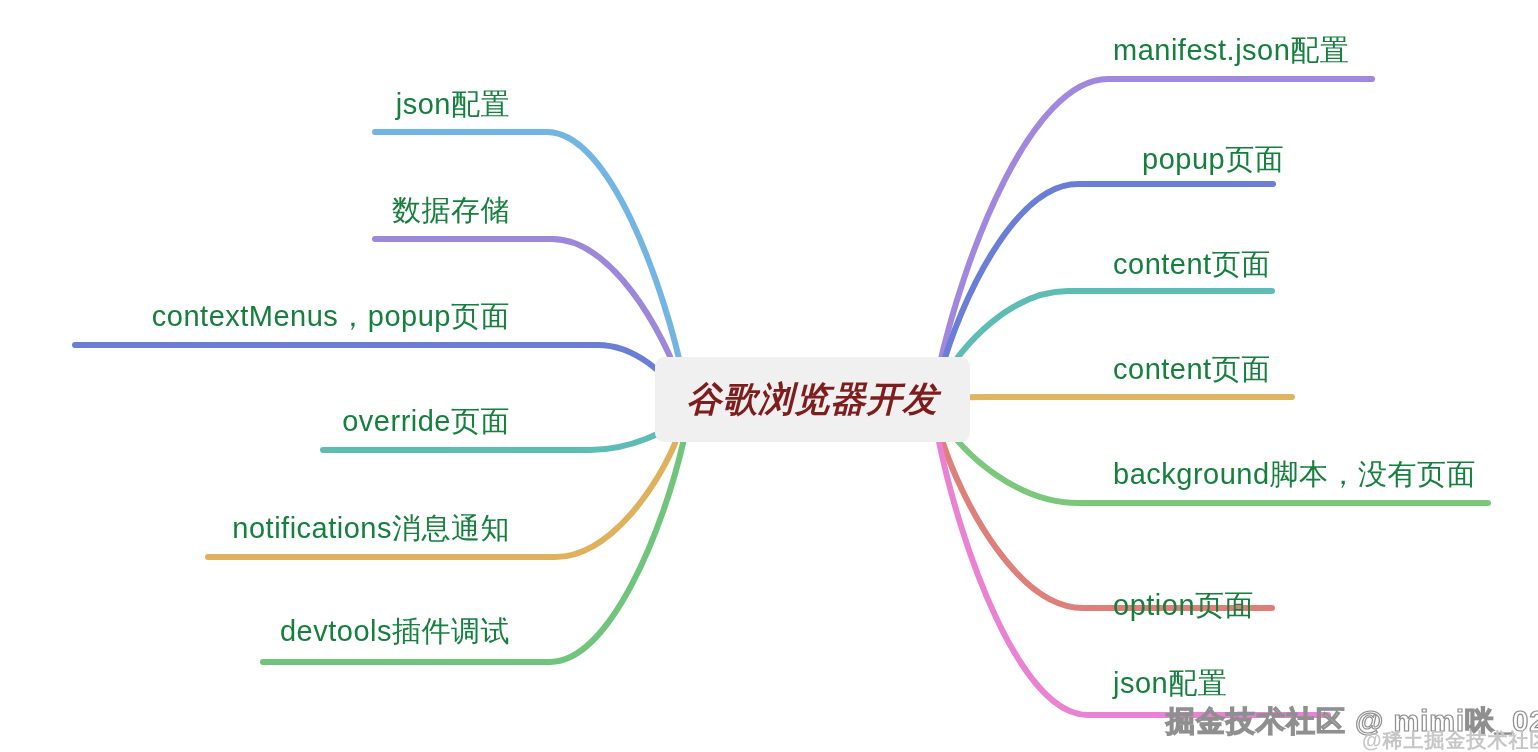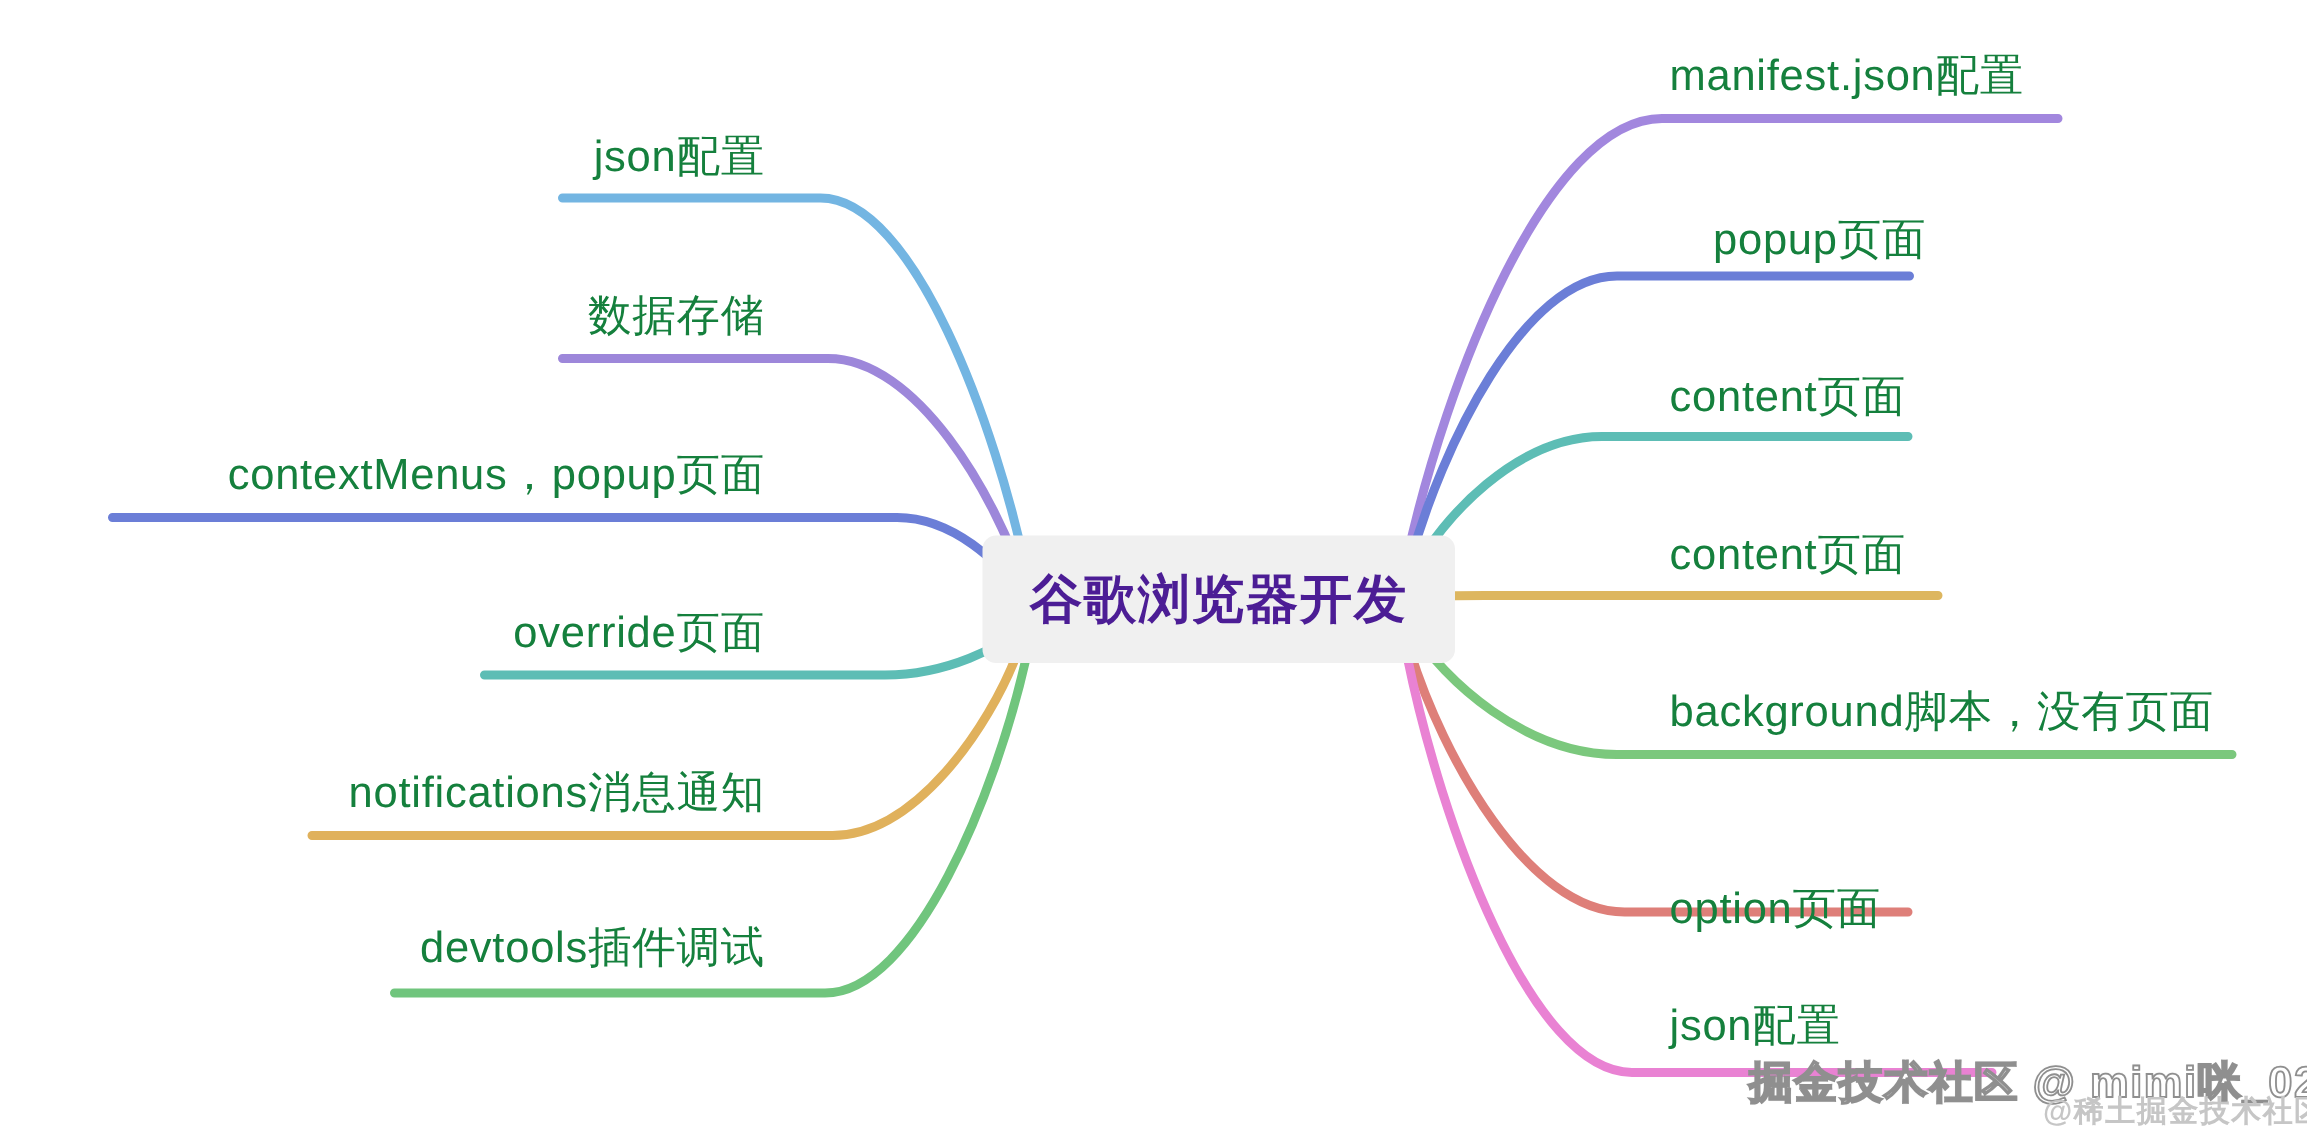--- a/index.html
+++ b/index.html
@@ -66,17 +66,17 @@
     <div class="branch-label side-right" style="top: 51px; left: 1113px;">manifest.json配置</div>
     <div class="branch-label side-right" style="top: 160px; left: 1100px; margin-left: 42px;">popup页面</div>
     <div class="branch-label side-right" style="top: 265px; left: 1113px;">content页面</div>
     <div class="branch-label side-right" style="top: 370px; left: 1113px;">content页面</div>
     <div class="branch-label side-right" style="top: 475px; left: 1113px;">background脚本，没有页面</div>
     <div class="branch-label side-right" style="top: 582px; left: 1113px; margin-top: 24px;">option页面</div>
     <div class="branch-label side-right" style="top: 684px; left: 1113px;">json配置</div>
   </div>
 
 <div class="center-node" style="left: 655px; top: 357px; width: 315px; height: 85px; background: rgb(240, 240, 240);">
-  <span class="center-title" style="color: #4c1d95;">谷歌浏览器开发</span>
+  <span class="center-title" style="color: #7f1d1d; font-style: italic;">谷歌浏览器开发</span>
 </div>
 
 <div class="watermark-primary">掘金技术社区 @ mimi咪_0212</div>
 <div class="watermark-secondary">@稀土掘金技术社区</div>
 
 </body></html>

